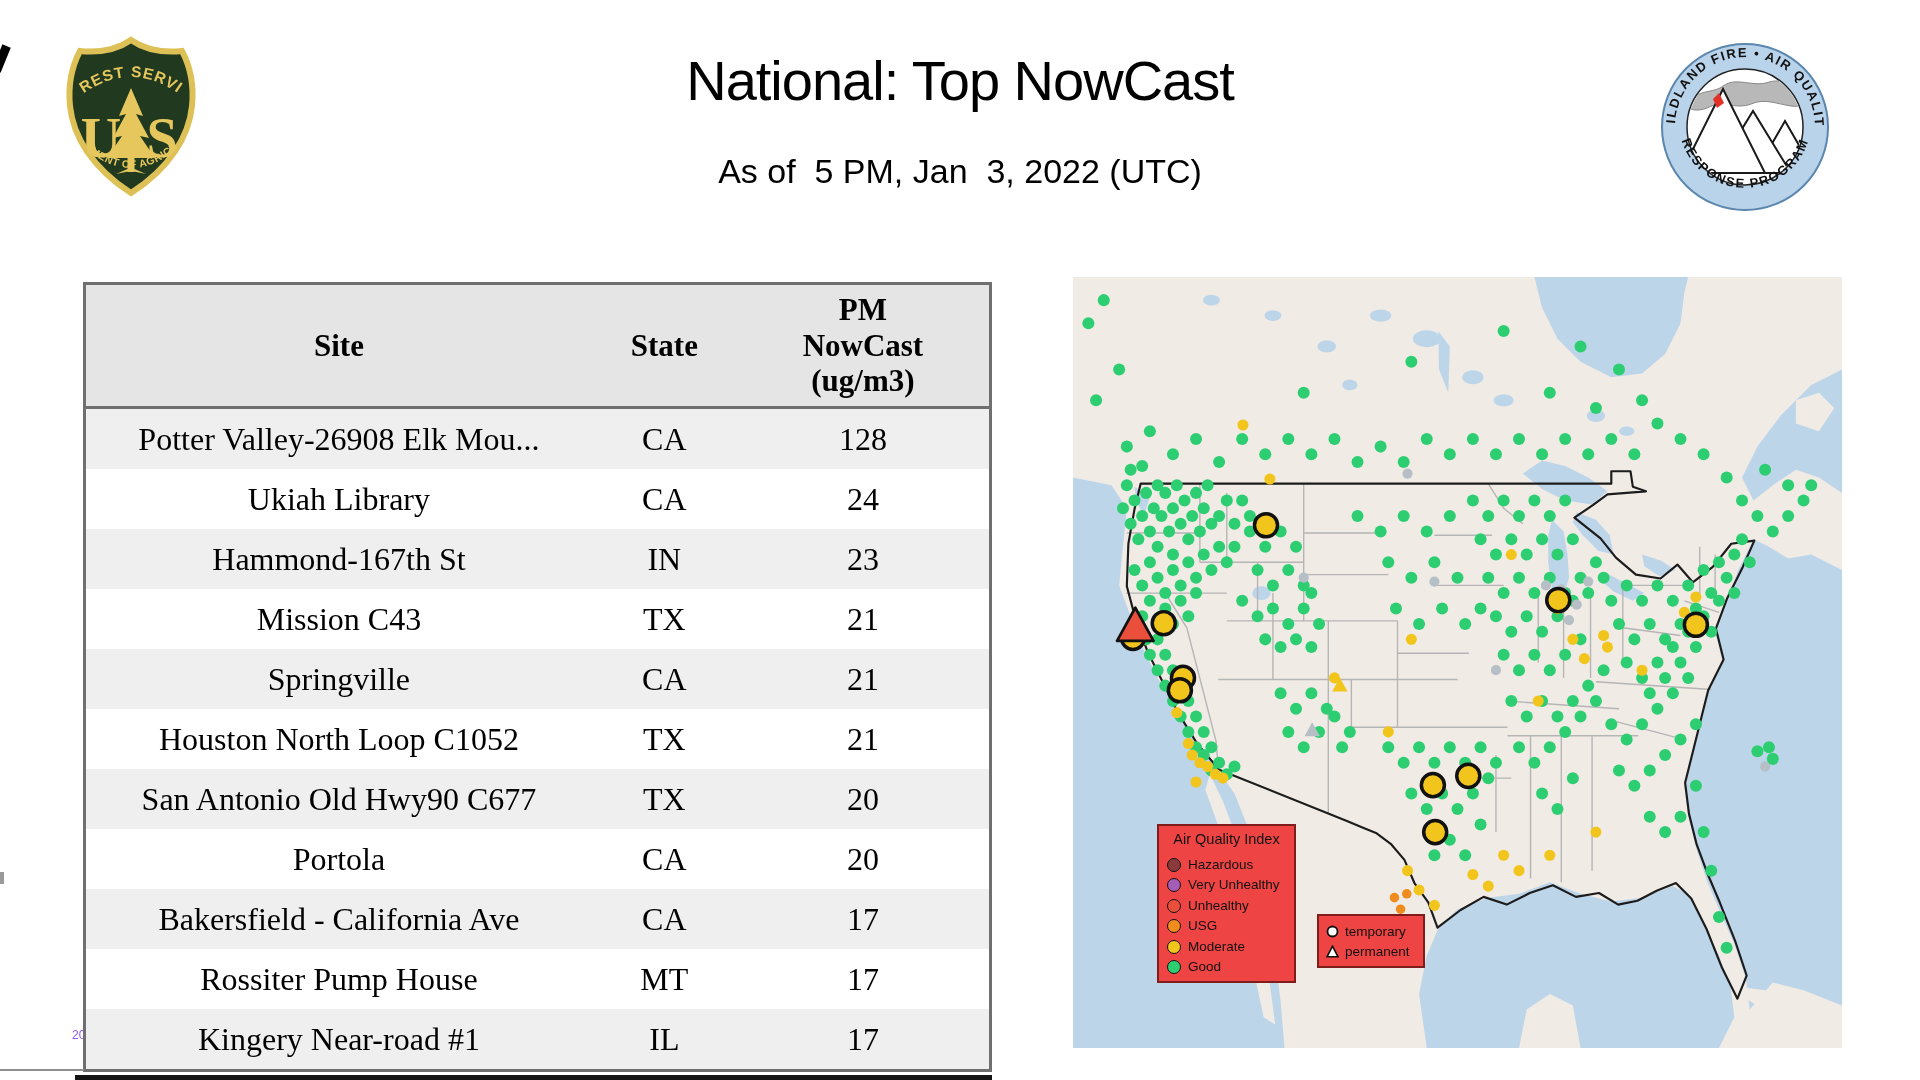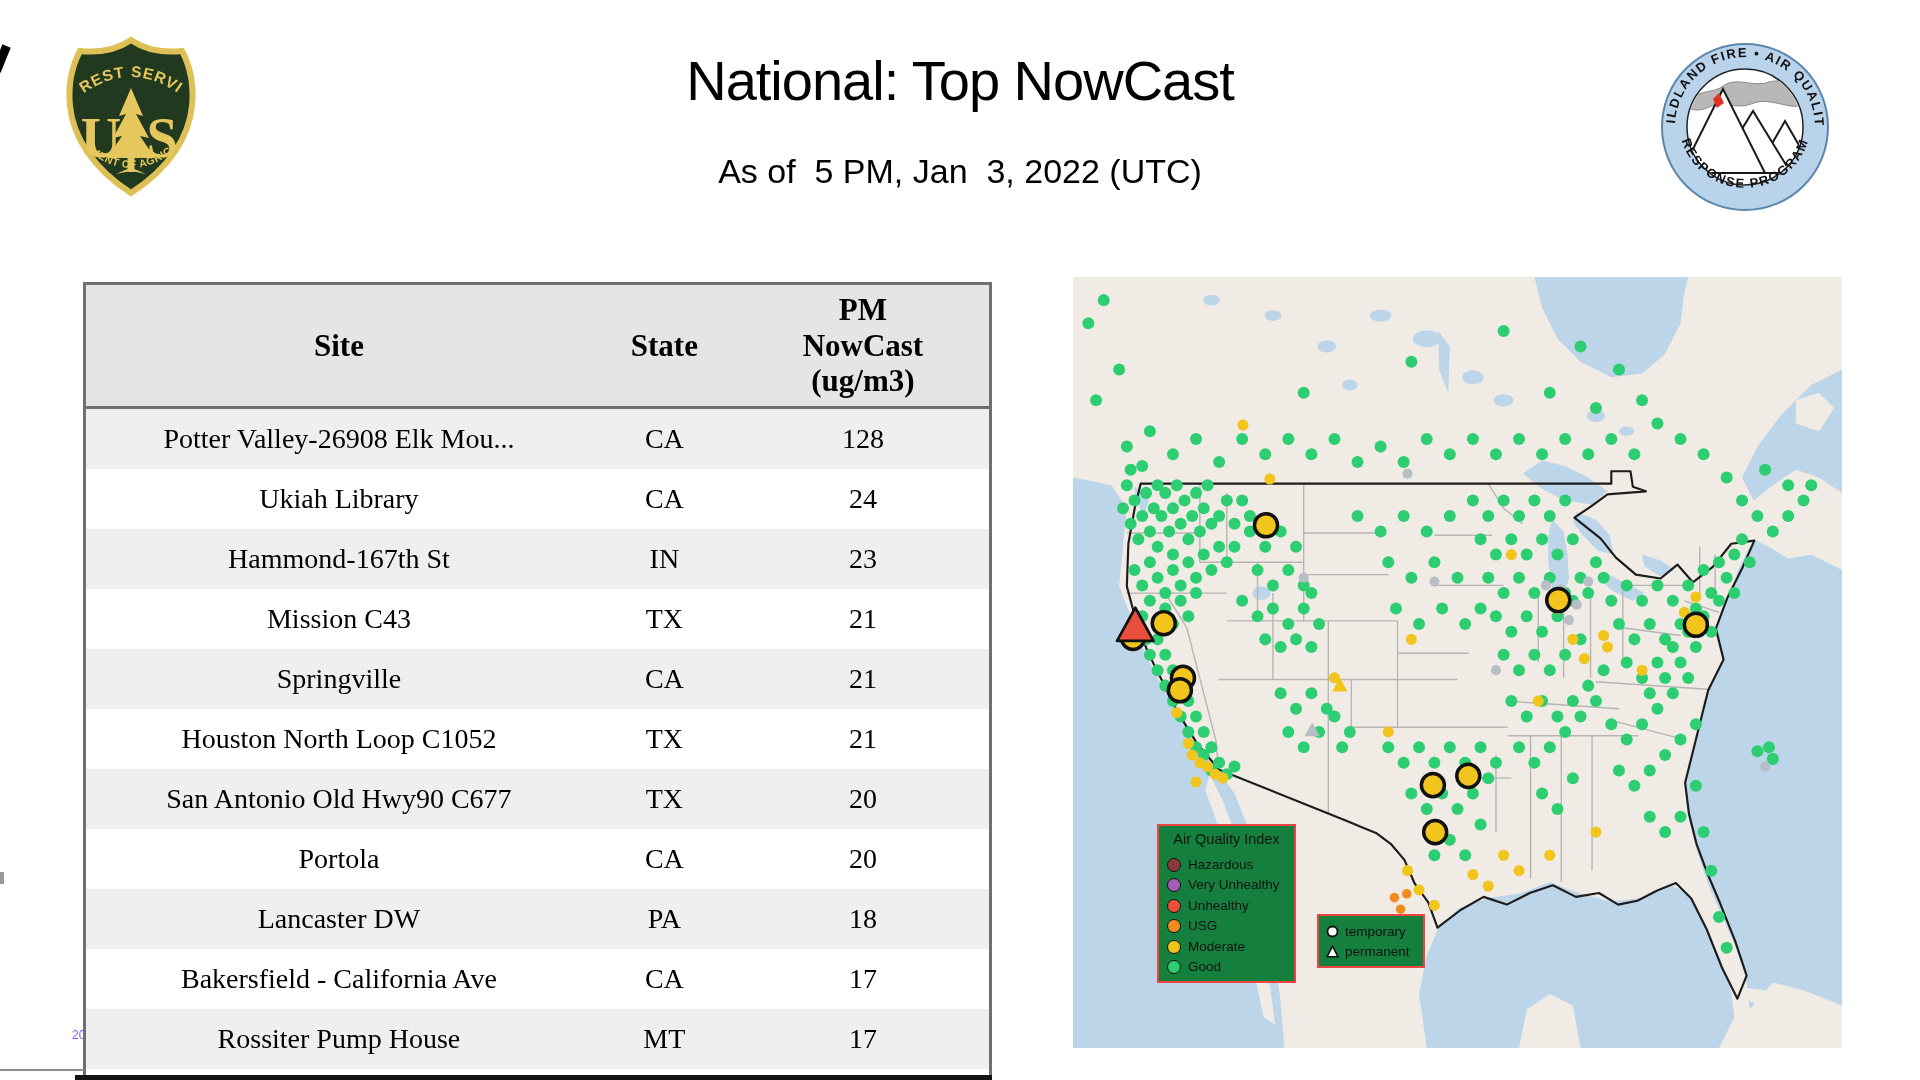--- a/index.html
+++ b/index.html
@@ -17,29 +17,29 @@
   .clipped-ts{left:56px;top:1028px;font-size:12px;color:#8b5cf6;z-index:1;margin-left:16px;}
   .bl-line{left:0;top:1069px;width:84px;height:2px;background:#8f8f8f;z-index:4;}
   .bottom-bar{left:75px;top:1075px;width:917px;height:5px;background:#141414;z-index:5;}
 
   
   .table-wrap{left:83px;top:282px;width:909px;z-index:2;}
   table.sites{border-collapse:collapse;width:100%;font-family:"Liberation Serif","DejaVu Serif",serif;
               border:3px solid #6f6f6f;table-layout:fixed;}
   table.sites thead th{background:#e5e5e5;border-bottom:3px solid #6f6f6f;height:119px;
               font-size:31px;font-weight:bold;white-space:pre-line;vertical-align:middle;line-height:1.15;}
-  table.sites tbody td{height:58px;font-size:28px;text-align:center;vertical-align:middle;
+  table.sites tbody td{height:58px;font-size:32px;text-align:center;vertical-align:middle;
               overflow:hidden;white-space:nowrap;}
   table.sites tbody tr:nth-child(odd){background:#efefef;}
   table.sites tbody tr:nth-child(even){background:#ffffff;}
 
   
   .map{left:1073px;top:277px;width:769px;height:771px;z-index:0;}
   .map svg.geo{position:absolute;left:0;top:0;width:100%;height:100%;}
-  .legend{position:absolute;background:#15803d;border:2px solid #ef4444;box-sizing:border-box;z-index:3;color:#111;}
+  .legend{position:absolute;background:#ef4444;border:2px solid #7f1d1d;box-sizing:border-box;z-index:3;color:#111;}
   .aqi-legend{left:84px;top:547px;width:139px;padding:5px 8px 7px 8px;}
   .aqi-title{font-size:14.5px;text-align:center;margin-bottom:4px;}
   .aqi-item{display:flex;align-items:flex-end;gap:7px;height:20.5px;}
   .swatch{width:12px;height:12px;border-radius:50%;border:1.7px solid #111;flex:0 0 auto;}
   .aqi-label{font-size:13.5px;}
   .shape-legend{left:244px;top:637px;width:108px;height:54px;display:flex;flex-direction:column;
                 justify-content:center;padding:2px 7px;gap:0px;}
   .shape-item{display:flex;align-items:center;gap:6px;font-size:13.5px;height:20px;}
   .glyph{flex:0 0 auto;display:inline-flex;}
 
@@ -156,25 +156,20 @@
         </tr>
         <tr>
           <td>San Antonio Old Hwy90 C677</td>
           <td>TX</td>
           <td>20</td>
         </tr>
         <tr>
           <td>Portola</td>
           <td>CA</td>
           <td>20</td>
-        </tr>
-        <tr>
-          <td>Lancaster DW</td>
-          <td>PA</td>
-          <td>18</td>
         </tr>
         <tr>
           <td>Bakersfield - California Ave</td>
           <td>CA</td>
           <td>17</td>
         </tr>
         <tr>
           <td>Rossiter Pump House</td>
           <td>MT</td>
           <td>17</td>

